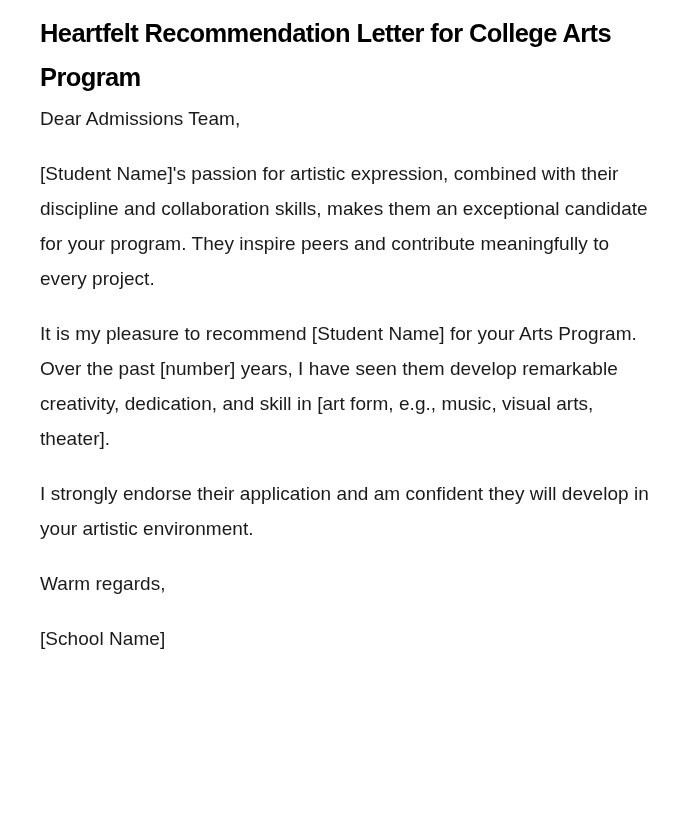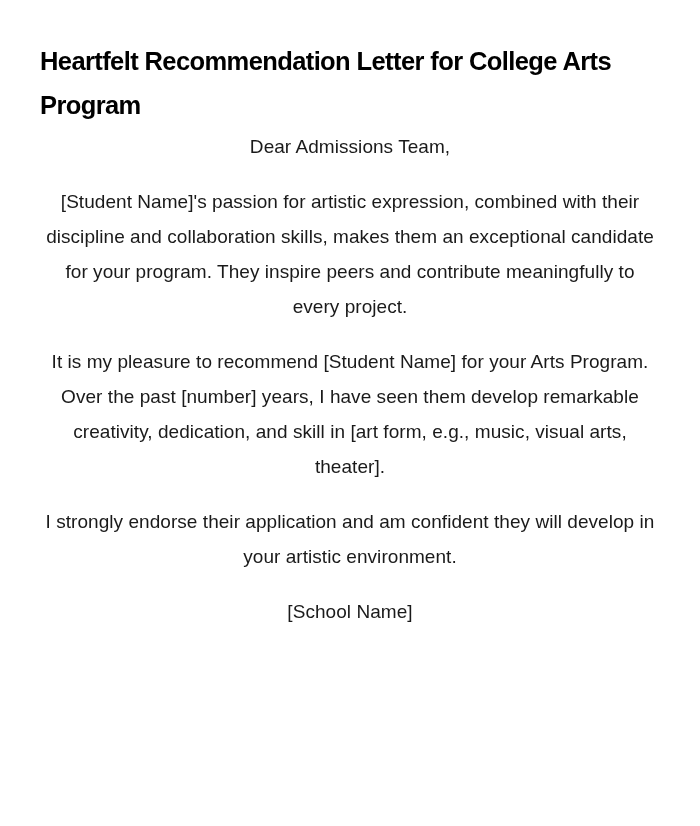--- a/index.html
+++ b/index.html
@@ -8,45 +8,45 @@
       background: #ffffff;
     }
     body {
       width: 700px;
       height: 826px;
       overflow: hidden;
       font-family: "Liberation Sans", sans-serif;
       color: #111111;
     }
     .page {
-      padding: 39px 40px 0 40px;
+      padding: 11px 40px 0 40px;
       box-sizing: border-box;
       width: 700px;
     }
     .title {
       font-family: "Liberation Sans", sans-serif;
       font-weight: bold;
       font-size: 25.5px;
       line-height: 44px;
       letter-spacing: -0.6px;
       margin: 0 0 2px 0;
       color: #000000;
     }
     .para {
       font-size: 19px;
       line-height: 35px;
       margin: 0 0 20px 0;
       letter-spacing: 0.05px;
       color: #1a1a1a;
-      text-align: center;
     }
   </style>
 </head>
 <body>
 
 <div class="page">
   <h1 class="title">Heartfelt Recommendation Letter for College Arts Program</h1>
   <p class="para">Dear Admissions Team,</p>
   <p class="para">[Student Name]'s passion for artistic expression, combined with their discipline and collaboration skills, makes them an exceptional candidate for your program. They inspire peers and contribute meaningfully to every project.</p>
   <p class="para">It is my pleasure to recommend [Student Name] for your Arts Program. Over the past [number] years, I have seen them develop remarkable creativity, dedication, and skill in [art form, e.g., music, visual arts, theater].</p>
   <p class="para">I strongly endorse their application and am confident they will develop in your artistic environment.</p>
+  <p class="para">Warm regards,</p>
   <p class="para">[School Name]</p>
 </div>
 
 </body></html>

